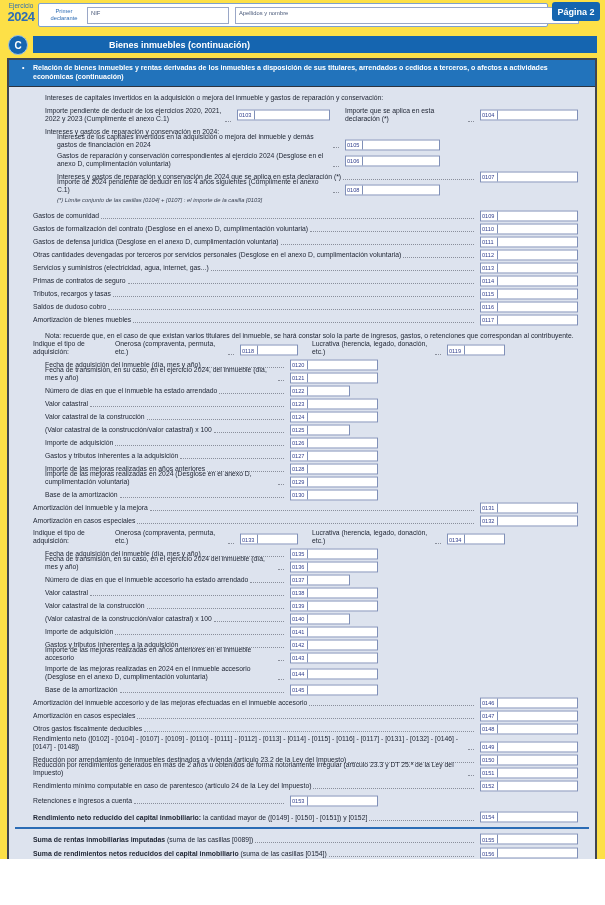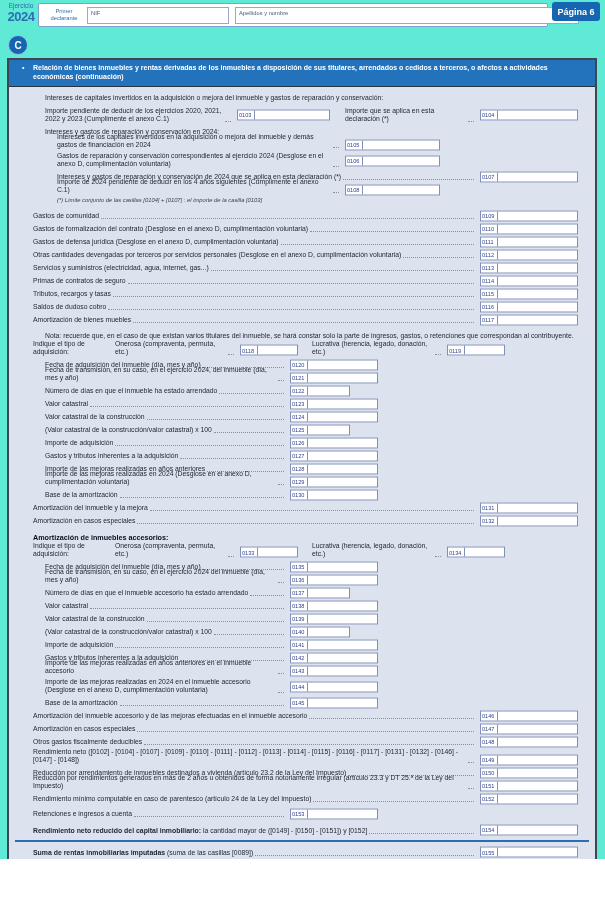--- a/index.html
+++ b/index.html
@@ -1,16 +1,16 @@
 <!DOCTYPE html>
 <html lang="es"><head>
 <meta charset="utf-8">
 <style>
   html,body{margin:0;padding:0;background:#fff;}
-  #page{position:relative;width:605px;height:859px;background:#5eead4;
+  #page{position:relative;width:605px;height:859px;background:#fde047;
         font-family:"Liberation Sans", sans-serif;color:#1c2230;overflow:hidden;}
   
   #ej{position:absolute;left:4px;top:2px;width:34px;text-align:center;color:#2e6db5;}
   #ej .e1{font-size:6.5px;display:block;}
   #ej .e2{font-size:13px;font-weight:bold;display:block;letter-spacing:-0.5px;}
   #decbox{position:absolute;left:38px;top:3px;width:508px;height:22px;border:1.5px solid #7da0cf;
           border-radius:2px;background:#fff;}
   #decbox .dlab{position:absolute;left:8px;top:4px;width:34px;font-size:5.8px;color:#2e6db5;text-align:center;line-height:1.2;}
   .hfield{position:absolute;top:3px;height:15px;background:#fff;border:1px solid #9aa7c7;}
   .hfield .flab{font-size:5.8px;color:#4a5a7a;margin:2px 0 0 3px;display:block;}
@@ -57,23 +57,26 @@
   <div id="decbox">
     <span class="dlab">Primer declarante</span>
     <div class="hfield" id="nif">
       <span class="flab">NIF</span>
     </div>
     <div class="hfield" id="ape">
       <span class="flab">Apellidos y nombre</span>
     </div>
   </div>
 
-  <div id="badge">Página 6</div>
+  <div id="badge">Página 2</div>
 
   <div id="cbadge">C</div>
+  <div id="cbar">
+    <span>Bienes inmuebles (continuación)</span>
+  </div>
 
   <div id="panel">
     <div id="subhdr">
       <span class="blt">•</span>
       <span>Relación de bienes inmuebles y rentas derivadas de los inmuebles a disposición de sus titulares, arrendados o cedidos a terceros, o afectos a actividades económicas (continuación)</span>
     </div>
     <div id="rows">
         <div class="row txt" style="height: 13px;">
           <div class="lab" style="left: 36px; width: 547px;">
             <span class="t">Intereses de capitales invertidos en la adquisición o mejora del inmueble y gastos de reparación y conservación:</span>
@@ -389,25 +392,20 @@
           <div class="lab" style="left: 24px; width: 443px;">
             <span class="t">Amortización en casos especiales</span>
             <span class="ld"></span>
           </div>
           <div class="box" style="left: 471px; width: 98px;">
             <span class="num">0132</span>
             <span class="inp"></span>
           </div>
         </div>
         <div style="height: 4px;"></div>
-        <div class="row h" style="height: 13px;">
-          <div class="lab" style="left: 24px; width: 559px;">
-            <span class="t">Amortización de inmuebles accesorios:</span>
-          </div>
-        </div>
         <div class="row tipo" style="height: 16px;">
           <div class="lab" style="left: 24px; width: 76px;">
             <span class="t">Indique el tipo de adquisición:</span>
           </div>
           <div class="lab" style="left: 106px; width: 121px;">
             <span class="t">Onerosa (compraventa, permuta, etc.)</span>
             <span class="ld"></span>
           </div>
           <div class="box" style="left: 231px; width: 58px;">
             <span class="num">0133</span>

